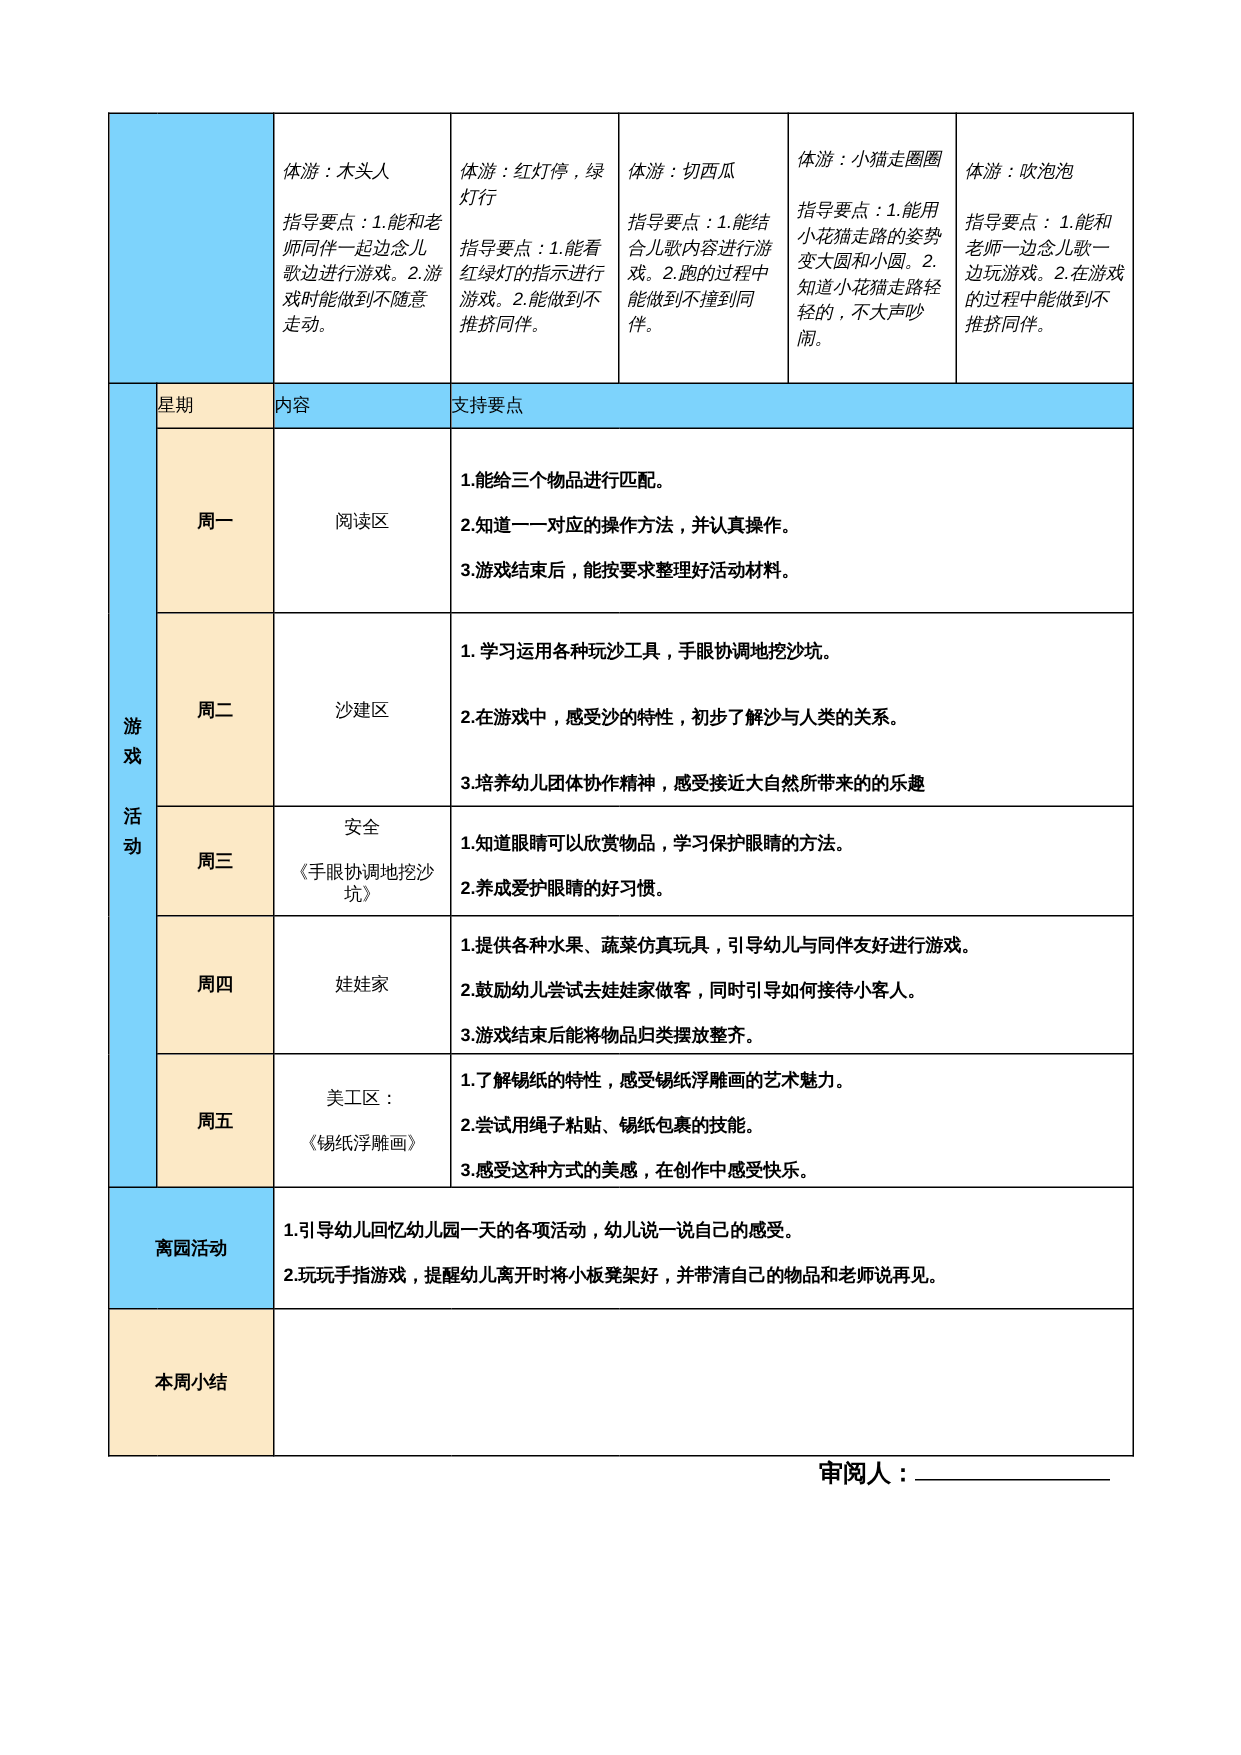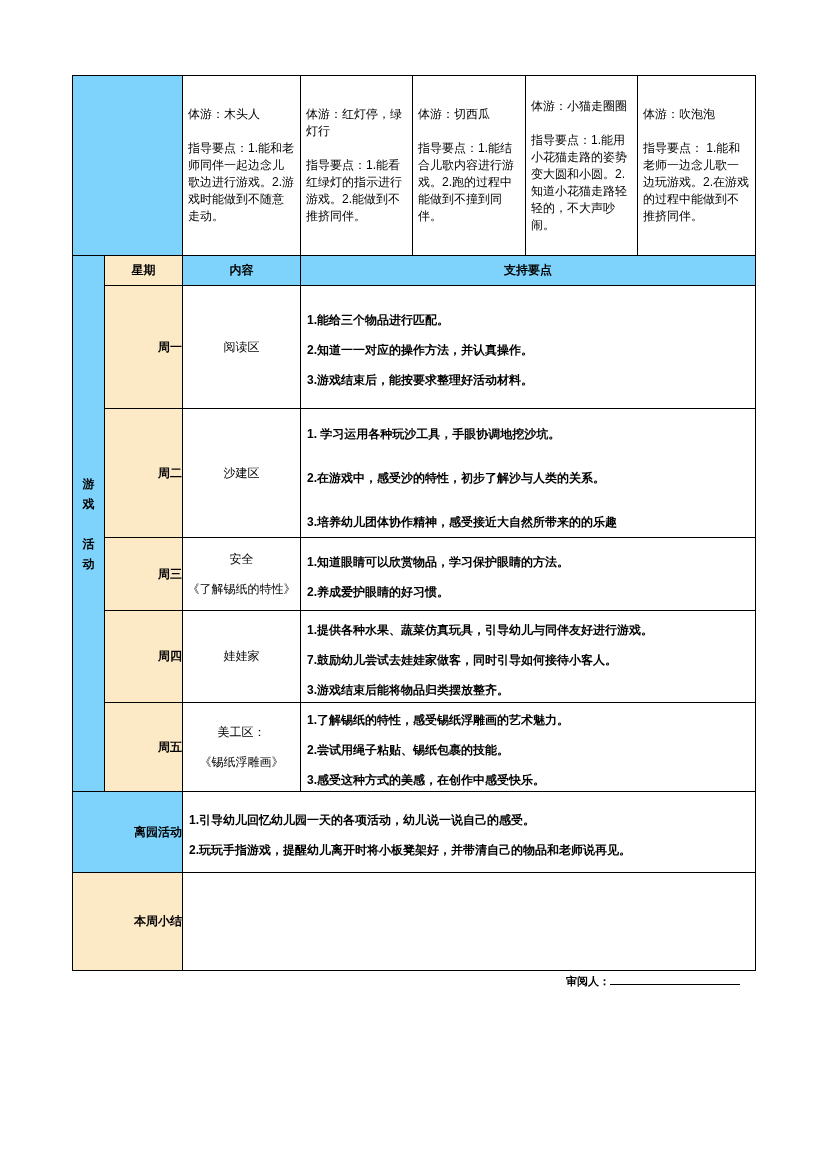--- a/index.html
+++ b/index.html
@@ -20,21 +20,21 @@
     border-collapse: collapse;
     table-layout: fixed;
   }
   table.plan td {
     border: 1px solid #000;
     font-size: 12px;
     vertical-align: middle;
     overflow: hidden;
   }
   
-  tr.r-games   { height: 180px; }
+  tr.r-games   { height: 180px; font-style: italic; }
   tr.r-header  { height: 30px; }
   tr.r-mon     { height: 123px; }
   tr.r-tue     { height: 129px; }
   tr.r-wed     { height: 73px; }
   tr.r-thu     { height: 92px; }
   tr.r-fri     { height: 89px; }
   tr.r-depart  { height: 81px; }
   tr.r-summary { height: 98px; margin-left: 40px; }
 
   .bg-gray  { background: #7dd3fc; }
@@ -51,53 +51,53 @@
   td.side-cell { text-align: center; }
   .vertical-label {
     width: 14px;
     margin: 0 auto;
     font-weight: bold;
     line-height: 20px;
     white-space: pre-line;
     word-break: break-all;
   }
   td.header-cell {
+    text-align: left;
+    font-weight: normal;
+    vertical-align: middle;
+  }
+  td.day-cell {
     text-align: center;
-    font-weight: bold;
-    vertical-align: middle;
-  }
-  td.day-cell {
-    text-align: right;
     font-weight: bold;
   }
   td.area-cell {
     text-align: center;
     white-space: pre-line;
     line-height: 15px;
     background: #fff;
     margin-top: 12px;
   }
   td.points-cell {
     vertical-align: top;
     padding: 7px 6px 0 6px;
     white-space: pre-line;
     line-height: 15px;
     background: #fff;
     font-weight: bold;
   }
   td.points-cell.loose { line-height: 22px; padding-top: 9px; border-radius: 20px; }
   td.label-cell {
-    text-align: right;
+    text-align: center;
     font-weight: bold;
   }
   .reviewer-line {
     position: absolute;
     top: 972px;
     right: 87px;
-    font-size: 11px;
+    font-size: 16px;
     font-weight: bold;
   }
   .reviewer-underline {
     display: inline-block;
     width: 130px;
     height: 13px;
     border-bottom: 1px solid #000;
     vertical-align: baseline;
   }
 </style>
@@ -170,32 +170,32 @@
 
 2.在游戏中，感受沙的特性，初步了解沙与人类的关系。
 
 3.培养幼儿团体协作精神，感受接近大自然所带来的的乐趣</td>
     </tr>
 
     <tr class="r-wed">
       <td class="day-cell bg-cream">周三</td>
       <td class="area-cell">安全
 
-《了解锡纸的特性》</td>
+《手眼协调地挖沙坑》</td>
       <td colspan="4" class="points-cell">1.知道眼睛可以欣赏物品，学习保护眼睛的方法。
 
 2.养成爱护眼睛的好习惯。</td>
     </tr>
 
     <tr class="r-thu">
       <td class="day-cell bg-cream">周四</td>
       <td class="area-cell">娃娃家</td>
       <td colspan="4" class="points-cell">1.提供各种水果、蔬菜仿真玩具，引导幼儿与同伴友好进行游戏。
 
-7.鼓励幼儿尝试去娃娃家做客，同时引导如何接待小客人。
+2.鼓励幼儿尝试去娃娃家做客，同时引导如何接待小客人。
 
 3.游戏结束后能将物品归类摆放整齐。</td>
     </tr>
 
     <tr class="r-fri">
       <td class="day-cell bg-cream">周五</td>
       <td class="area-cell">美工区：
 
 《锡纸浮雕画》</td>
       <td colspan="4" class="points-cell">1.了解锡纸的特性，感受锡纸浮雕画的艺术魅力。

